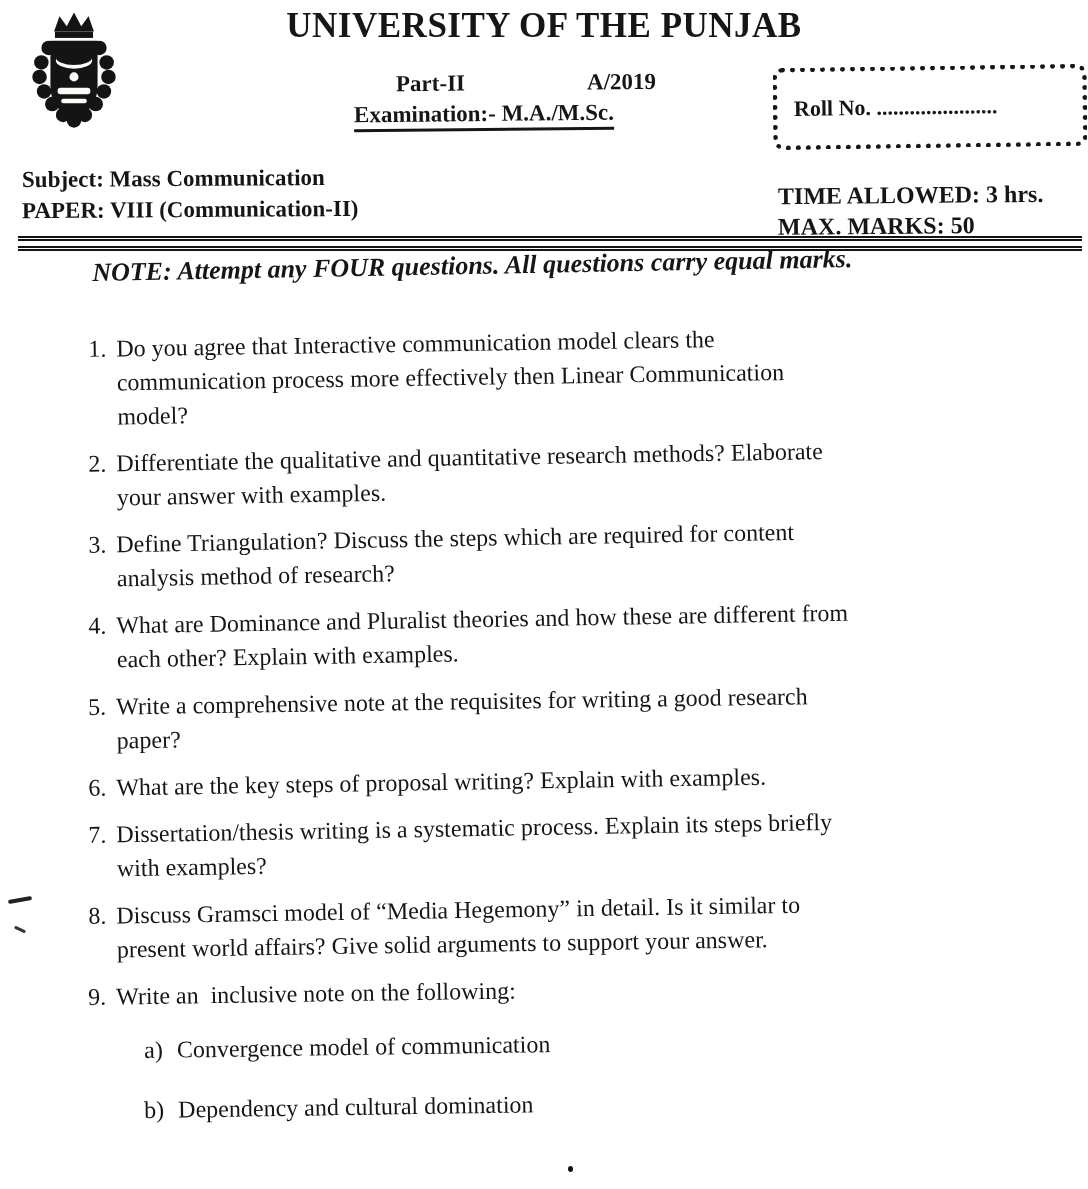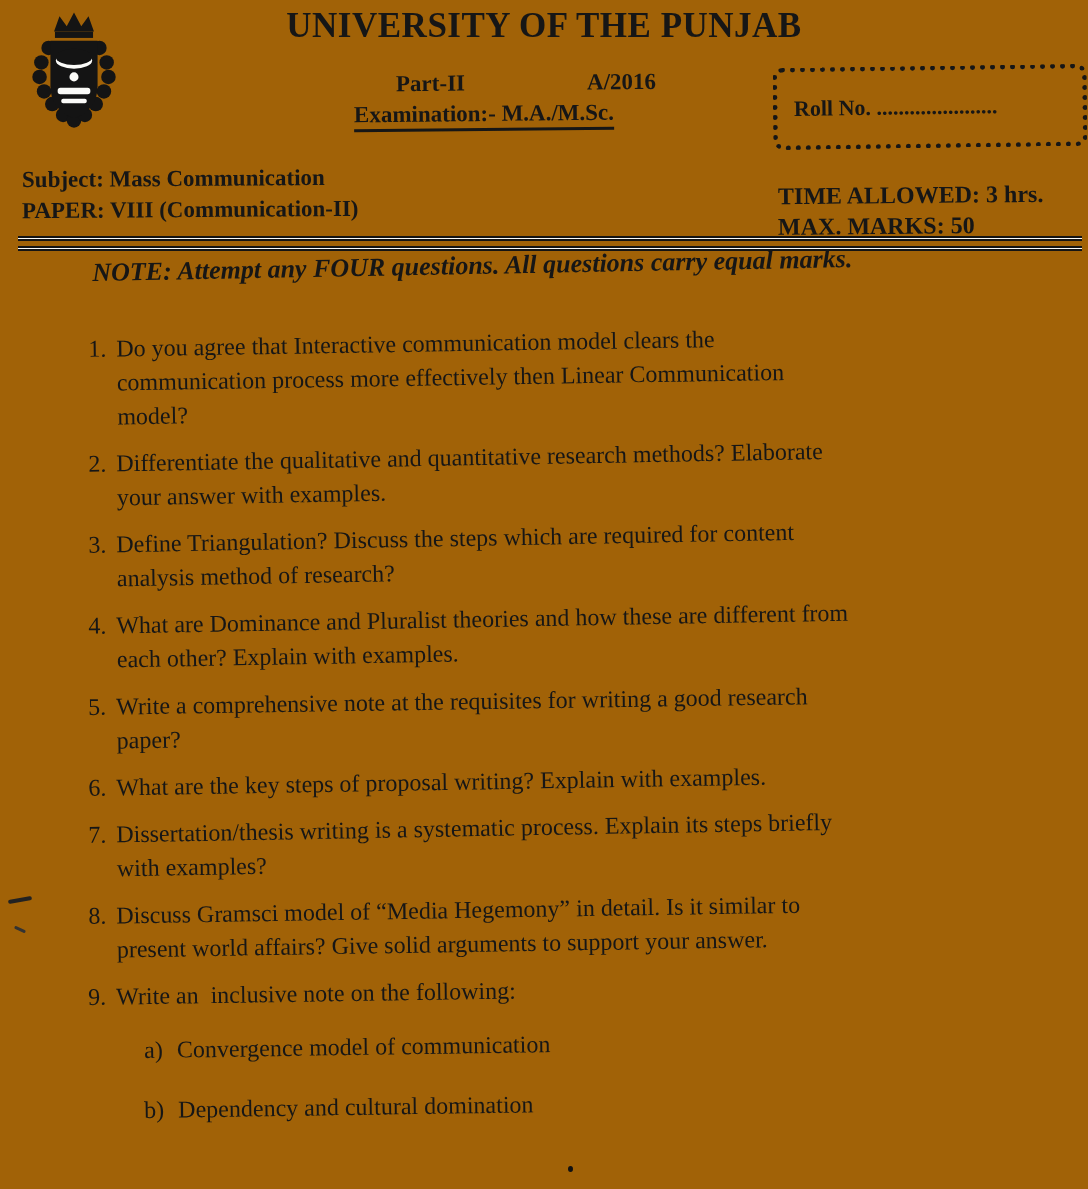--- a/index.html
+++ b/index.html
@@ -1,21 +1,21 @@
 <!DOCTYPE html>
 <html><head>
 <meta charset="utf-8">
 <style>
   html, body { margin: 0; padding: 0; background: #e8e8e6; }
   .page {
     position: relative;
     width: 1088px;
     height: 1189px;
     margin: 0 auto;
-    background: #a16207;
+    background: #ffffff;
     color: #161616;
     font-family: "Liberation Serif", serif;
     overflow: hidden;
   }
   .abs { position: absolute; }
 
   .logo { top: 8px; left: 26px; width: 96px; height: 136px; }
 
   .title {
     top: 6px; left: 0; width: 100%;
@@ -126,21 +126,21 @@
       <circle cx="50" cy="76" r="5" fill="#fbfbf8"></circle>
       <rect x="32" y="88" width="36" height="7" rx="3" fill="#fbfbf8"></rect>
       <rect x="36" y="100" width="28" height="5" rx="2" fill="#fbfbf8"></rect>
     </svg>
   </div>
 
   <h1 class="abs title" style="margin:0">UNIVERSITY OF THE PUNJAB</h1>
 
   <div class="abs part-row">
     <span>Part-II</span>
-    <span>A/2016</span>
+    <span>A/2019</span>
   </div>
 
   <div class="abs exam">Examination:- M.A./M.Sc.</div>
 
   <div class="abs rollbox">
     <span>Roll No. ......................</span>
   </div>
 
   <div class="abs subject">Subject: Mass Communication</div>
   <div class="abs paper">PAPER: VIII (Communication-II)</div>

